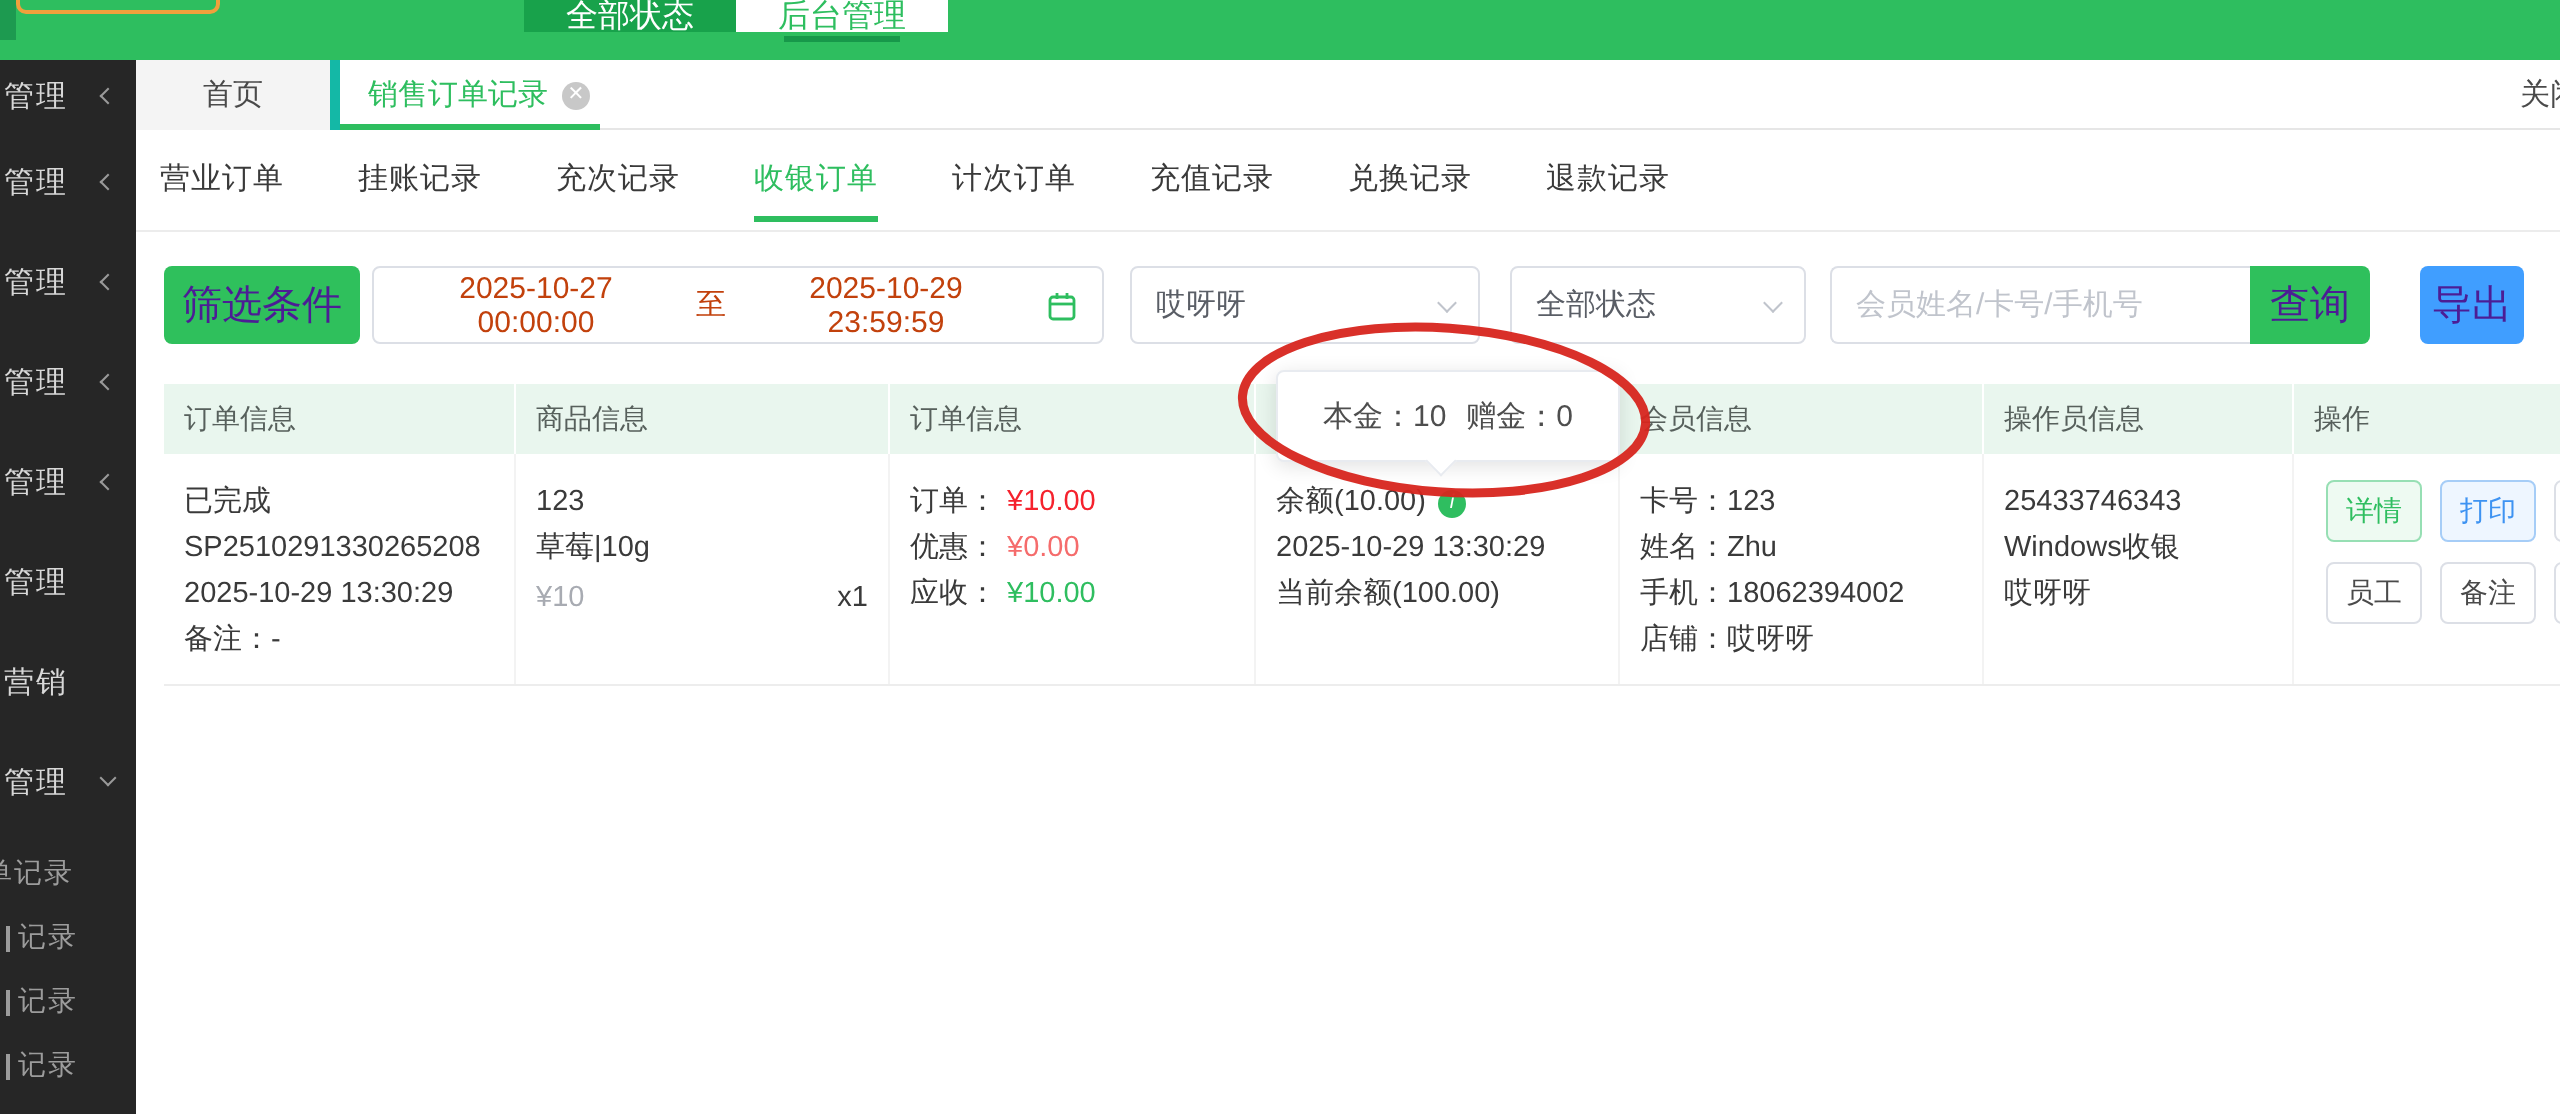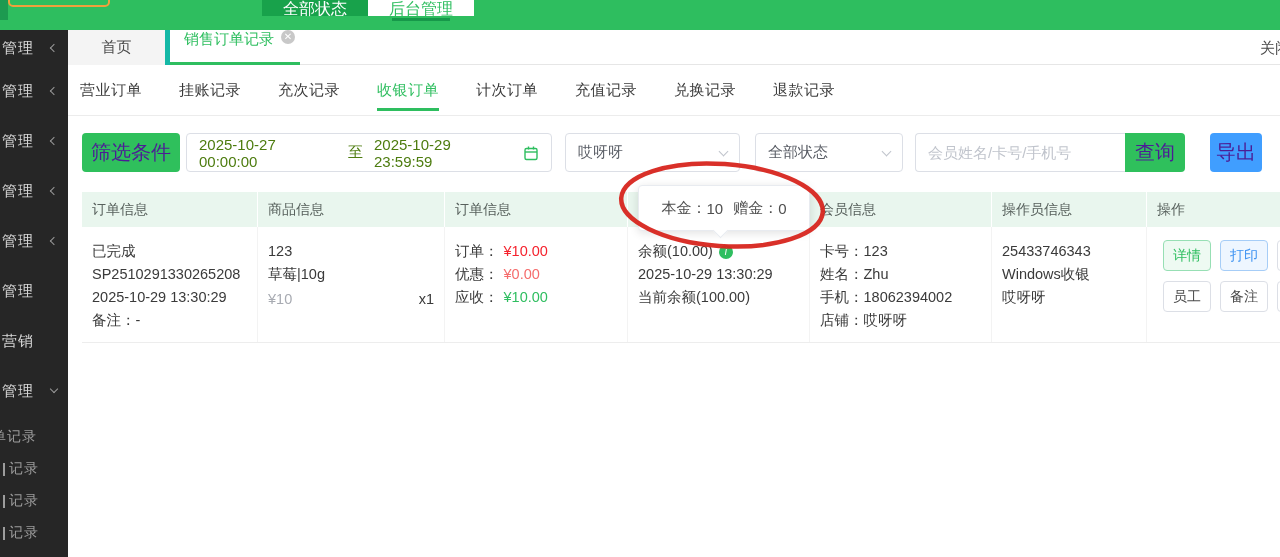--- a/index.html
+++ b/index.html
@@ -29,39 +29,39 @@
   .side-sub { height:32px; display:flex; align-items:center; font-size:14px; color:#9c9c9c; }
   .side-sub.gap { margin-top:5px; }
   .side-sub .cut { margin-left:-8px; letter-spacing:1px; }
   .side-sub.sliver::before { content:""; display:inline-block; width:3px; height:13px; border-right:2px solid #9c9c9c; margin-right:4px; }
   .side-sub .tail { letter-spacing:1px; }
 
   
   .tabbar { position:absolute; left:68px; top:30px; width:1212px; height:35px; background:#fff; border-bottom:1px solid #e6e6e6; }
   .tab-home { position:absolute; left:0; top:0; width:102px; height:35px; background:#f4f4f4; border-right:5px solid #14b8a6;
               color:#4a4a4a; font-size:15px; display:flex; align-items:center; justify-content:center; }
-  .tab-active { position:absolute; left:102px; top:0; width:130px; height:35px; display:flex; gap:7px;
+  .tab-active { position:absolute; left:102px; top:0; width:130px; height:35px; display:flex; align-items:center; gap:7px;
                 padding-left:14px; color:#2ebe5f; font-size:15px; }
   .tab-close { width:14px; height:14px; border-radius:50%; background:#c8c8c8; color:#fff; font-size:10px; line-height:13px; text-align:center; }
   .tab-underline { position:absolute; left:102px; top:32px; width:130px; height:3px; background:#2ebe5f; }
   .close-link { position:absolute; left:1192px; top:0; height:35px; line-height:35px; font-size:15px; color:#4a4a4a; white-space:nowrap; }
 
   
   .navrow { position:absolute; left:68px; top:65px; width:1212px; height:51px; background:#fff; border-bottom:1px solid #ececec;
             display:flex; align-items:center; padding-left:12px; }
   .nav-item { font-size:15px; color:#3a3a3a; margin-right:37px; height:50px; line-height:50px; position:relative; letter-spacing:0.5px; }
   .nav-item.active { color:#2ebe5f; }
   .nav-item.active::after { content:""; position:absolute; left:0; bottom:4px; width:100%; height:3px; background:#2ebe5f; }
 
   
   .filterrow { position:absolute; left:68px; top:116px; width:1212px; height:76px; background:#fff; }
   .btn { display:flex; align-items:center; justify-content:center; border-radius:4px; color:#4c1d95; font-size:20px; cursor:pointer; }
   .btn-filter { position:absolute; left:14px; top:17px; width:98px; height:39px; background:#2fc05c; }
   .datebox { position:absolute; left:118px; top:17px; width:366px; height:39px; border:1px solid #dcdfe6; border-radius:4px;
-             display:flex; align-items:center; padding:0 12px; gap:11px; font-size:15px; color:#4d7c0f; }
+             display:flex; align-items:center; padding:0 12px; gap:11px; font-size:15px; color:#c2410c;text-align:center; }
   .datebox .cal { margin-left:auto; display:flex; }
   .sel { position:absolute; top:17px; height:39px; border:1px solid #dcdfe6; border-radius:4px; display:flex; align-items:center;
          padding:0 12px; font-size:15px; color:#5a5e66; }
   .sel-store { left:497px; width:175px; }
   .sel-status { left:687px; width:148px; }
   .chev-down-sel { width:7px; height:7px; border-left:1.5px solid #c0c4cc; border-bottom:1.5px solid #c0c4cc;
                    transform:rotate(-45deg); margin-left:auto; margin-top:-3px; }
   .searchgroup { position:absolute; left:847px; top:17px; display:flex; }
   .searchgroup input { width:210px; height:39px; border:1px solid #dcdfe6; border-right:none; border-radius:4px 0 0 4px;
                        padding:0 12px; font-size:15px; color:#5a5e66; outline:none; font-family:inherit; }

